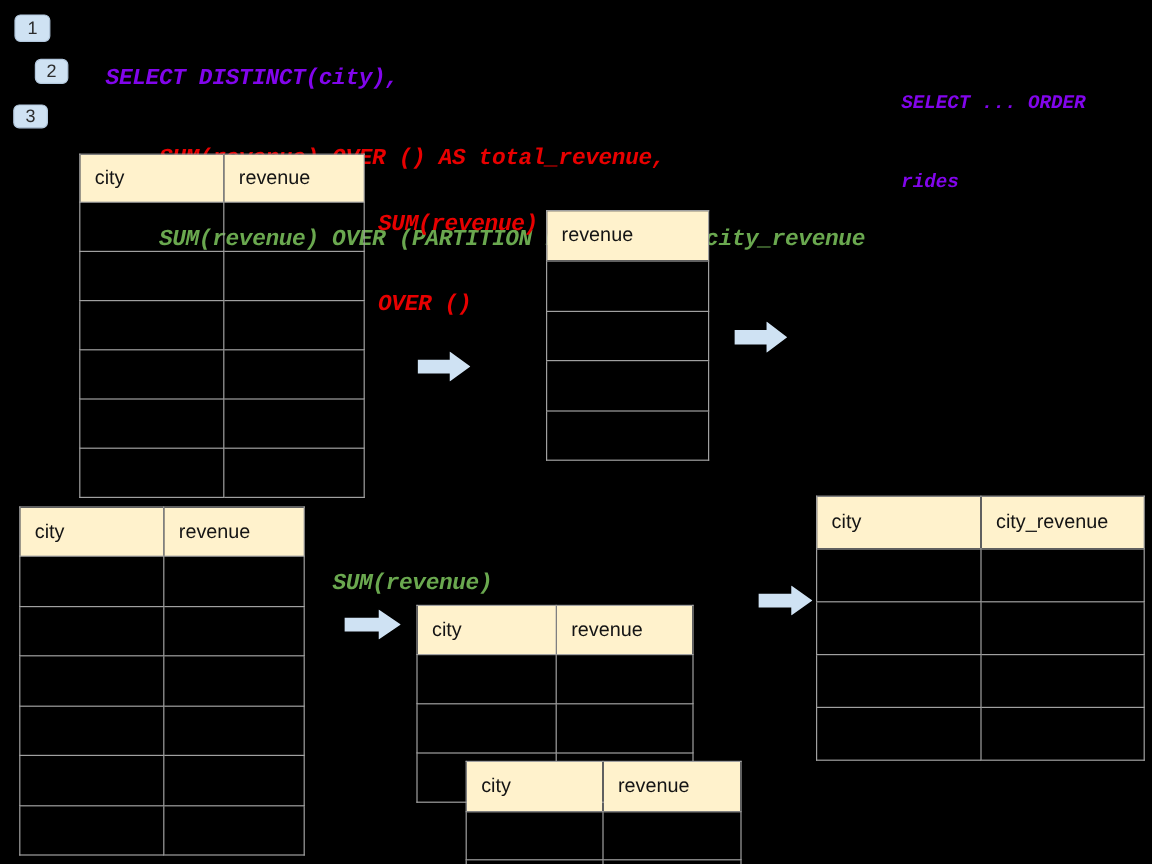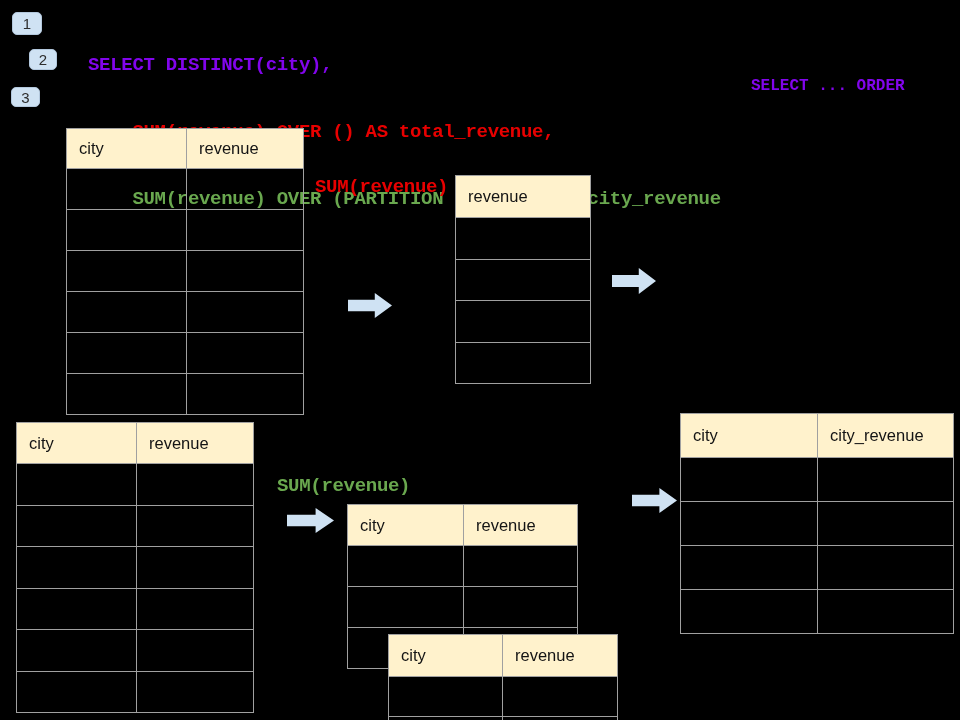--- a/index.html
+++ b/index.html
@@ -25,20 +25,21 @@
   #badge-1 { left: 12px; top: 12px; width: 30px; height: 23px; }
   #badge-2 { left: 29px; top: 49px; width: 28px; height: 21px; }
   #badge-3 { left: 11px; top: 87px; width: 29px; height: 20px; }
 
   
   .mono {
     position: absolute;
     font-family: "Liberation Mono", monospace;
     font-weight: bold;
     white-space: pre;
+    font-style: italic;
   }
   #sql-code  { left: 88px;  top: 10px;  font-size: 19px; line-height: 22.2px; letter-spacing: -0.3px; }
   #side-note { left: 751px; top: 33px;  font-size: 16px; line-height: 21.7px; }
   #total-note     { left: 315px; top: 134px; font-size: 19px; line-height: 21.7px; letter-spacing: -0.3px; }
   #partition-note { left: 277px; top: 433px; font-size: 19px; line-height: 21.7px; letter-spacing: -0.3px; }
 
   .c-purple { color: #8205EC; }
   .c-red    { color: #E80000; }
   .c-green  { color: #6AA84F; }
 
@@ -90,24 +91,26 @@
   </div>
 
 <div class="mono" id="sql-code">
   <div class="c-purple">SELECT DISTINCT(city),</div>
   <div class="c-red">    SUM(revenue) OVER () AS total_revenue,</div>
   <div class="c-green">    SUM(revenue) OVER (PARTITION BY city) as city_revenue</div>
 </div>
 
 <div class="mono c-purple" id="side-note">
   <div>SELECT ... ORDER</div>
+  <div>rides</div>
 </div>
 
 <div class="mono c-red" id="total-note">
   <div>SUM(revenue)</div>
+  <div>OVER ()</div>
 </div>
 
 <div class="mono c-green" id="partition-note">
   <div>SUM(revenue)</div>
 </div>
 
 <table class="tbl" id="tbl-source-top" style="left:66px; top:128px; width:237px;">
   <colgroup>
       <col style="width:120px">
       <col style="width:117px">

